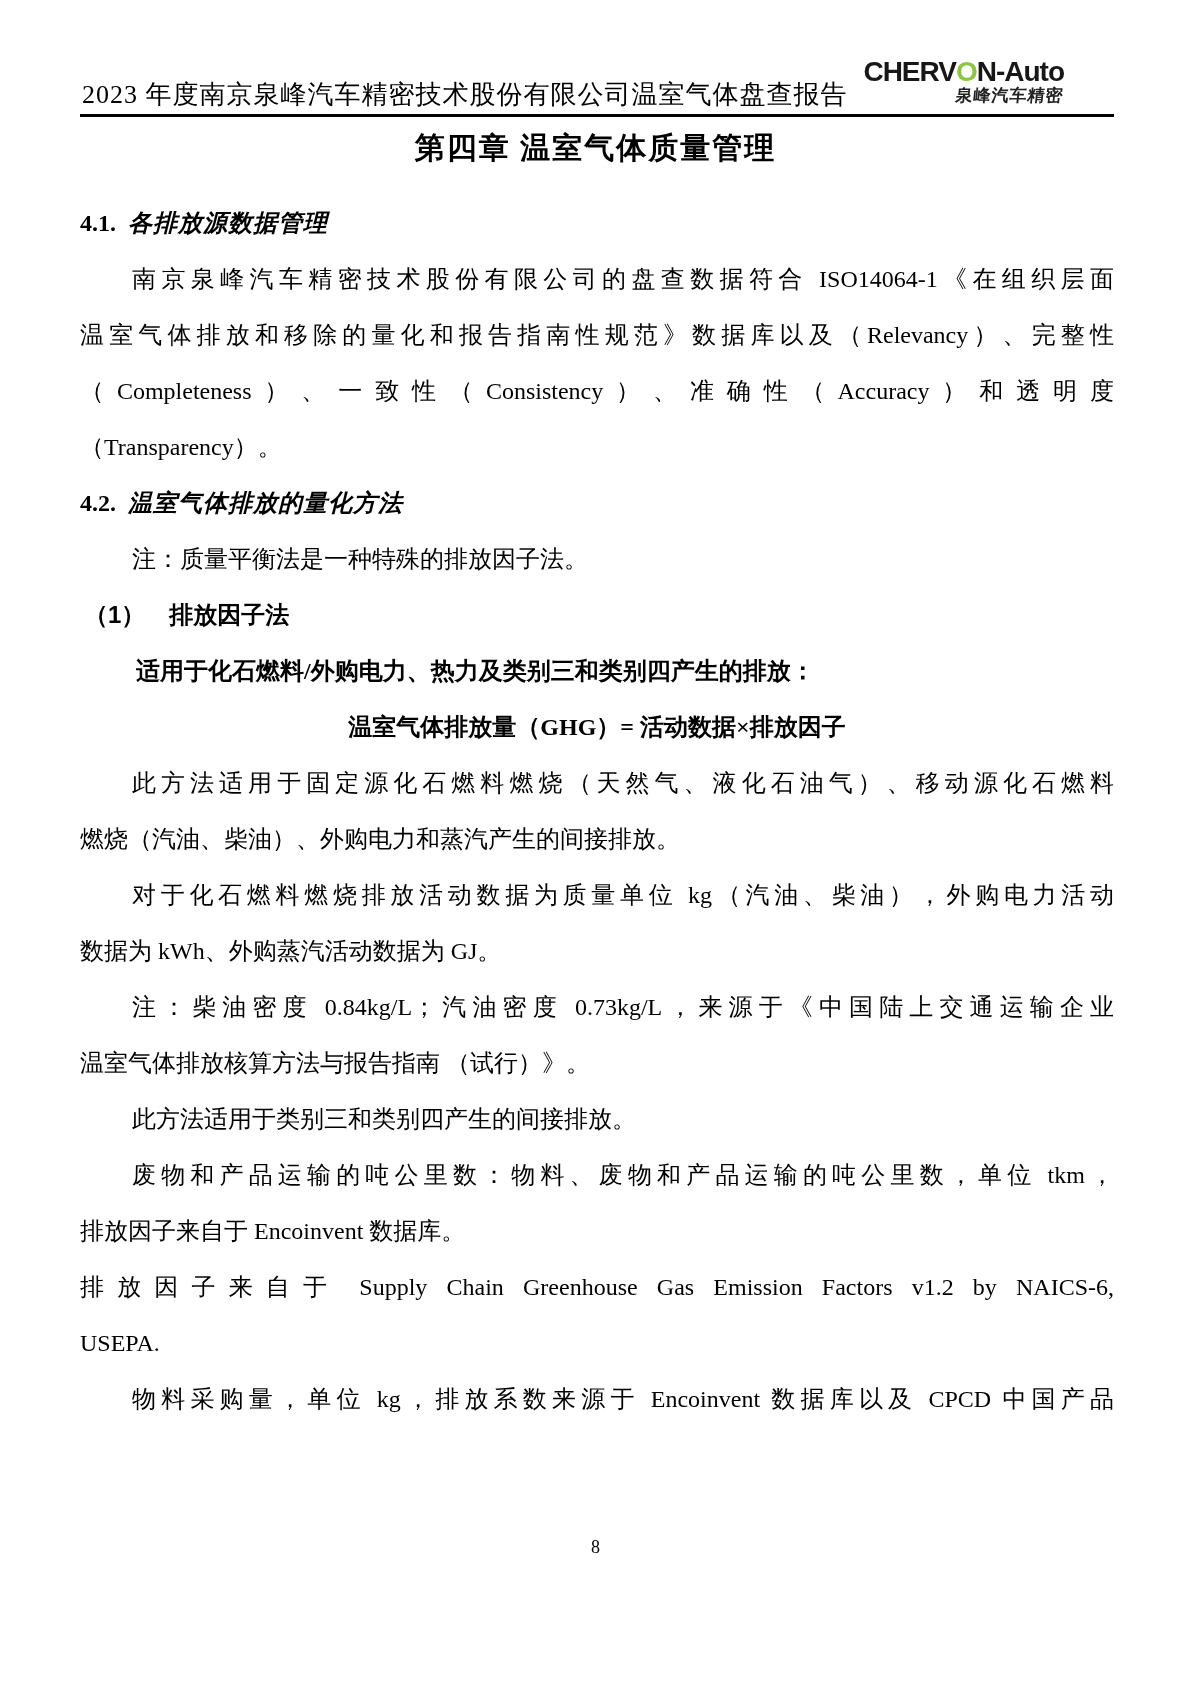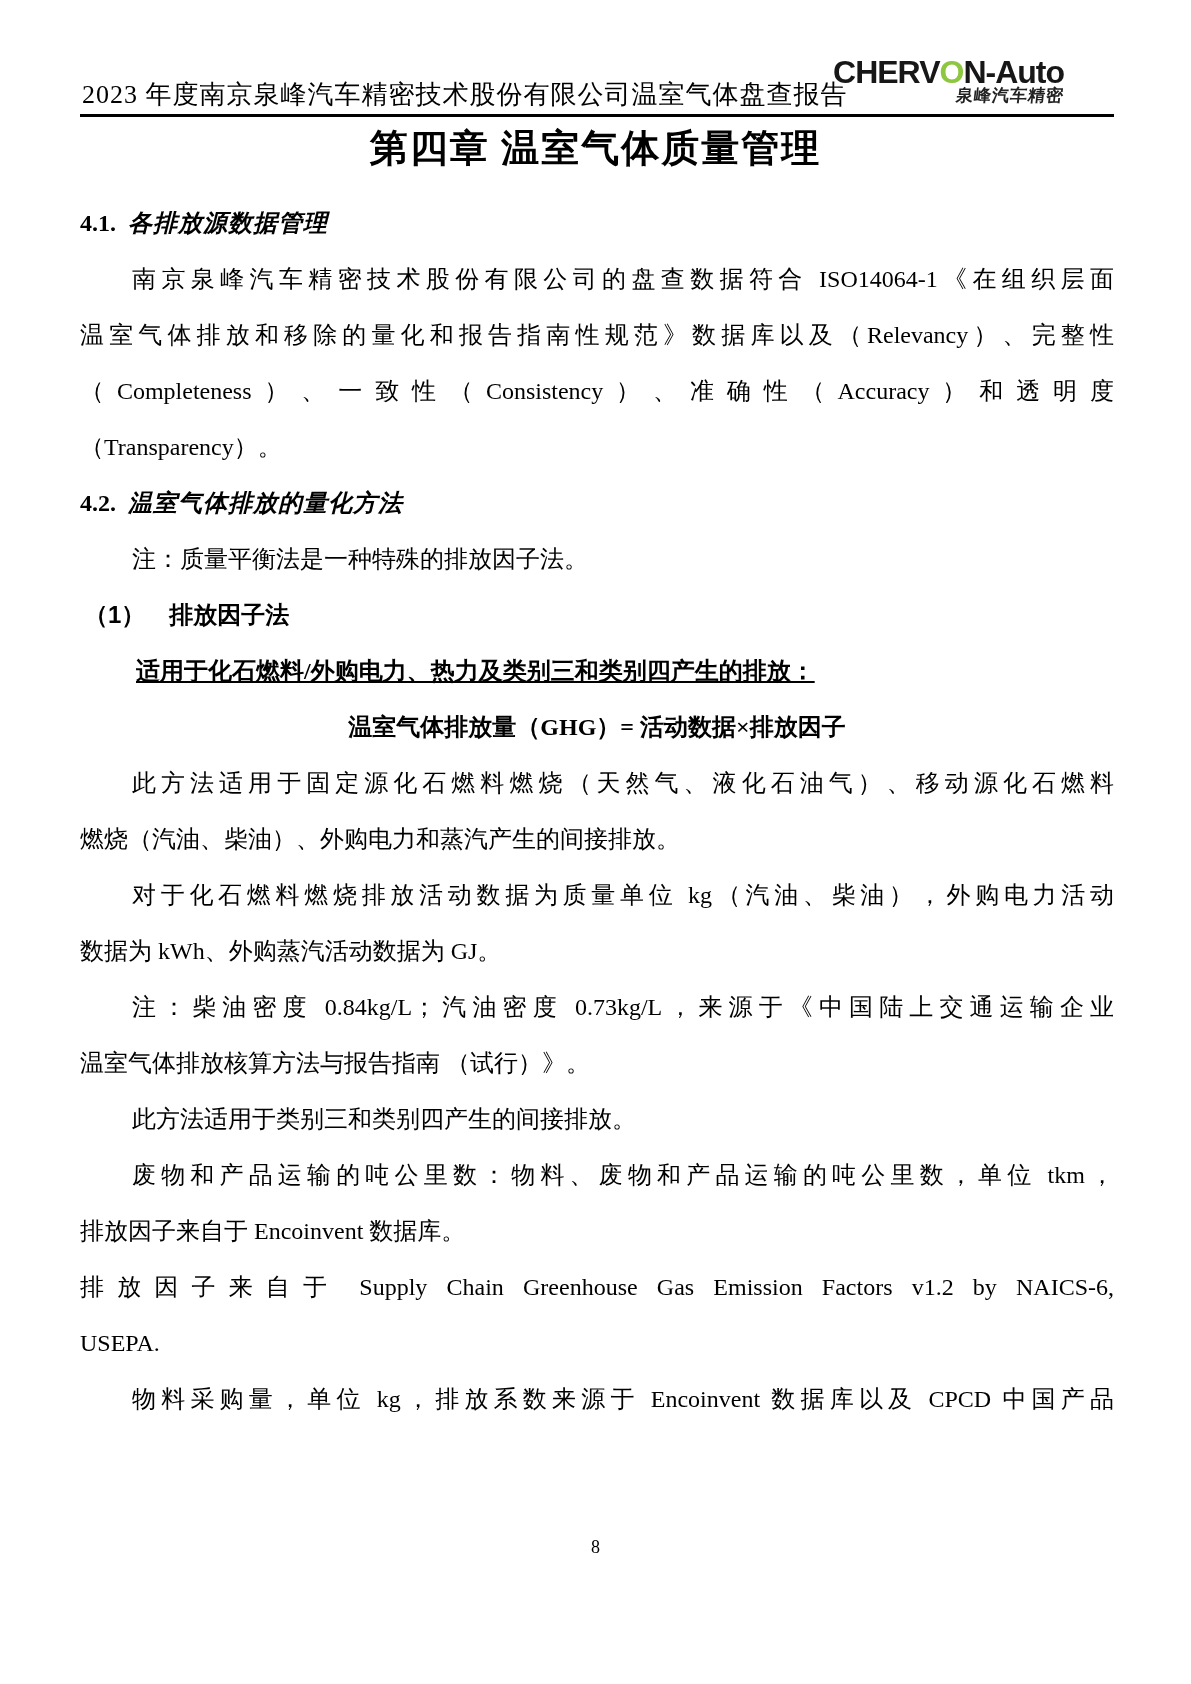--- a/index.html
+++ b/index.html
@@ -26,21 +26,21 @@
   }
   .logo {
     position: absolute;
     right: 127px;
     top: 58px;
     text-align: right;
   }
   .wordmark {
     font-family: "Liberation Sans", "DejaVu Sans", sans-serif;
     font-weight: 800;
-    font-size: 32px;
+    font-size: 28px;
     line-height: 28px;
     letter-spacing: -1px;
     color: #171717;
     white-space: nowrap;
   }
   .logo-sub {
     font-family: "Liberation Sans", "DejaVu Sans", sans-serif;
     font-weight: bold;
     font-size: 17px;
     line-height: 19px;
@@ -59,41 +59,41 @@
   }
 
   
   .chapter {
     position: absolute;
     left: 0;
     top: 128px;
     width: 100%;
     margin: 0;
     text-align: center;
-    font-size: 38px;
+    font-size: 30px;
     line-height: 40px;
     font-weight: bold;
     letter-spacing: 2px;
   }
 
   
   .content {
     position: absolute;
     left: 80px;
     top: 206px;
     width: 1034px;
   }
   .line {
     height: 56px;
     font-size: 24px;
     line-height: 34px;
     white-space: nowrap;
   }
   .indent  { text-indent: 52px; }
-  .indent2 { text-indent: 56px; text-decoration: underline; }
+  .indent2 { text-indent: 56px; }
   .fill {
     white-space: normal;
     text-align: justify;
     text-align-last: justify;
   }
   .heading { font-weight: bold; }
   .heading .hnum {
     font-family: "Liberation Serif", "DejaVu Serif", serif;
     margin-right: 12px;
   }

